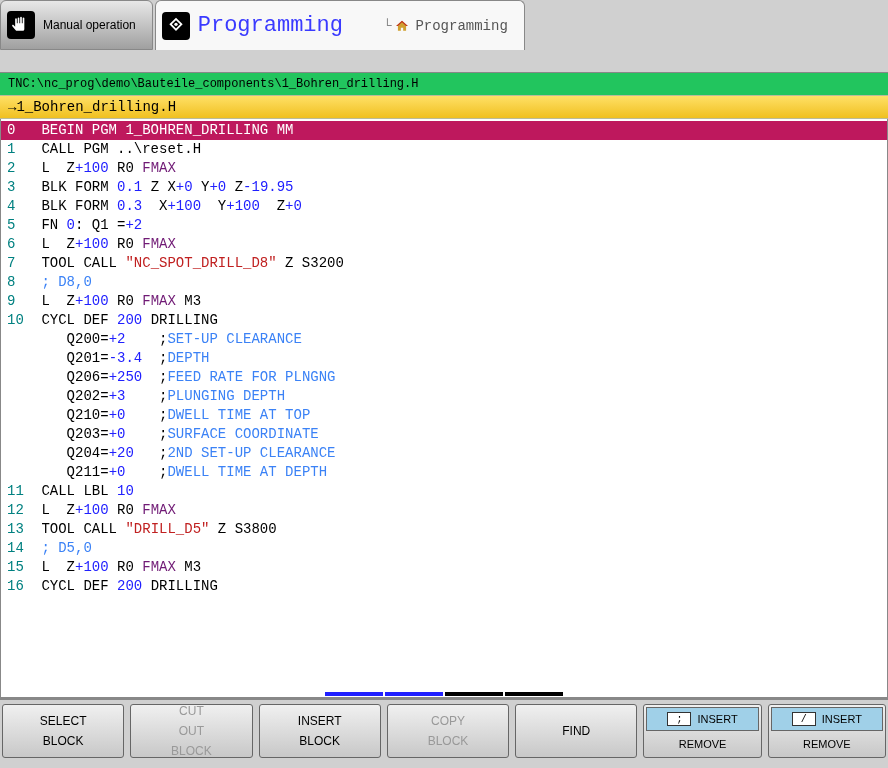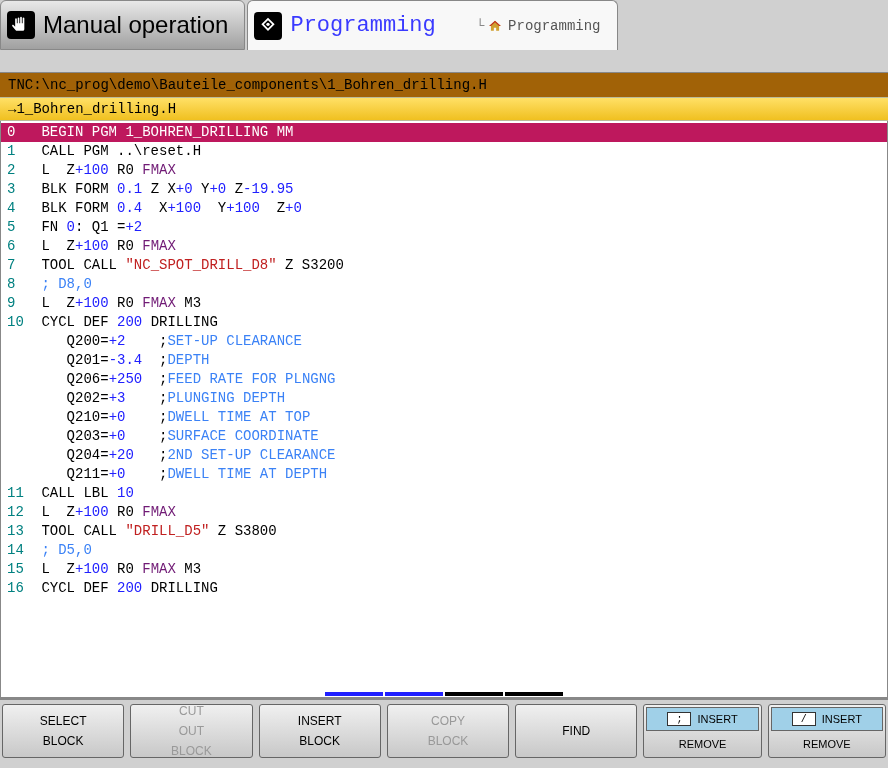--- a/index.html
+++ b/index.html
@@ -38,38 +38,38 @@
   background: #000;
   border-radius: 4px;
   display: flex;
   align-items: center;
   justify-content: center;
   margin-right: 8px;
 }
 .tab-icon svg { width: 20px; height: 20px; }
 .tab-label {
   font-family: Verdana, sans-serif;
-  font-size: 24px;
+  font-size: 12px;
 }
 .tab-active .tab-label { color: #3a3aff; font-family: "Courier New", monospace; font-size: 22px; }
 .tab-sub {
   display: flex;
   align-items: center;
   font-family: "Courier New", monospace;
   font-size: 14px;
   color: #555;
   padding-left: 40px;
 }
 .tab-sub-icon { width: 14px; height: 14px; margin-right: 6px; }
 .tab-active-wrap { display: flex; flex-direction: row; }
 
 .path-bar {
-  background: #a16207;
+  background: #22c55e;
   padding: 4px 8px;
-  font-size: 14px;
+  font-size: 12px;
   border-top: 1px solid #888;
 }
 .file-bar {
   background: linear-gradient(#ffe066, #f0c020);
   padding: 3px 8px;
   font-size: 14px;
   border-top: 1px solid #bb9;
   border-bottom: 1px solid #bb9;
 }
 .file-bar .arrow { color: #000; }
@@ -211,21 +211,21 @@
 <div class="spacer"></div>
 
 <div class="path-bar">TNC:\nc_prog\demo\Bauteile_components\1_Bohren_drilling.H</div>
 <div class="file-bar"><span class="arrow">→</span><span>1_Bohren_drilling.H</span></div>
 
 <div class="editor">
   <div class="line selected"><span class="ln">0</span><span> BEGIN PGM 1_BOHREN_DRILLING MM</span></div>
   <div class="line"><span class="ln">1</span><span> CALL PGM ..\reset.H</span></div>
   <div class="line"><span class="ln">2</span><span> L  Z</span><span class="num">+100</span><span> R0 </span><span class="fmax">FMAX</span></div>
   <div class="line"><span class="ln">3</span><span> BLK FORM </span><span class="num">0.1</span><span> Z X</span><span class="num">+0</span><span> Y</span><span class="num">+0</span><span> Z</span><span class="num">-19.95</span></div>
-  <div class="line"><span class="ln">4</span><span> BLK FORM </span><span class="num">0.4</span><span>  X</span><span class="num">+100</span><span>  Y</span><span class="num">+100</span><span>  Z</span><span class="num">+0</span></div>
+  <div class="line"><span class="ln">4</span><span> BLK FORM </span><span class="num">0.3</span><span>  X</span><span class="num">+100</span><span>  Y</span><span class="num">+100</span><span>  Z</span><span class="num">+0</span></div>
   <div class="line"><span class="ln">5</span><span> FN </span><span class="num">0</span><span>: Q1 =</span><span class="num">+2</span></div>
   <div class="line"><span class="ln">6</span><span> L  Z</span><span class="num">+100</span><span> R0 </span><span class="fmax">FMAX</span></div>
   <div class="line"><span class="ln">7</span><span> TOOL CALL </span><span class="str">"NC_SPOT_DRILL_D8"</span><span> Z S3200</span></div>
   <div class="line"><span class="ln">8</span><span class="cmt"> ; D8,0</span></div>
   <div class="line"><span class="ln">9</span><span> L  Z</span><span class="num">+100</span><span> R0 </span><span class="fmax">FMAX</span><span> M3</span></div>
   <div class="line"><span class="ln">10</span><span> CYCL DEF </span><span class="num">200</span><span> DRILLING</span></div>
   <div class="line"><span class="ln"></span><span>    Q200=</span><span class="num">+2</span><span>    ;</span><span class="cmt">SET-UP CLEARANCE</span></div>
   <div class="line"><span class="ln"></span><span>    Q201=</span><span class="num">-3.4</span><span>  ;</span><span class="cmt">DEPTH</span></div>
   <div class="line"><span class="ln"></span><span>    Q206=</span><span class="num">+250</span><span>  ;</span><span class="cmt">FEED RATE FOR PLNGNG</span></div>
   <div class="line"><span class="ln"></span><span>    Q202=</span><span class="num">+3</span><span>    ;</span><span class="cmt">PLUNGING DEPTH</span></div>

